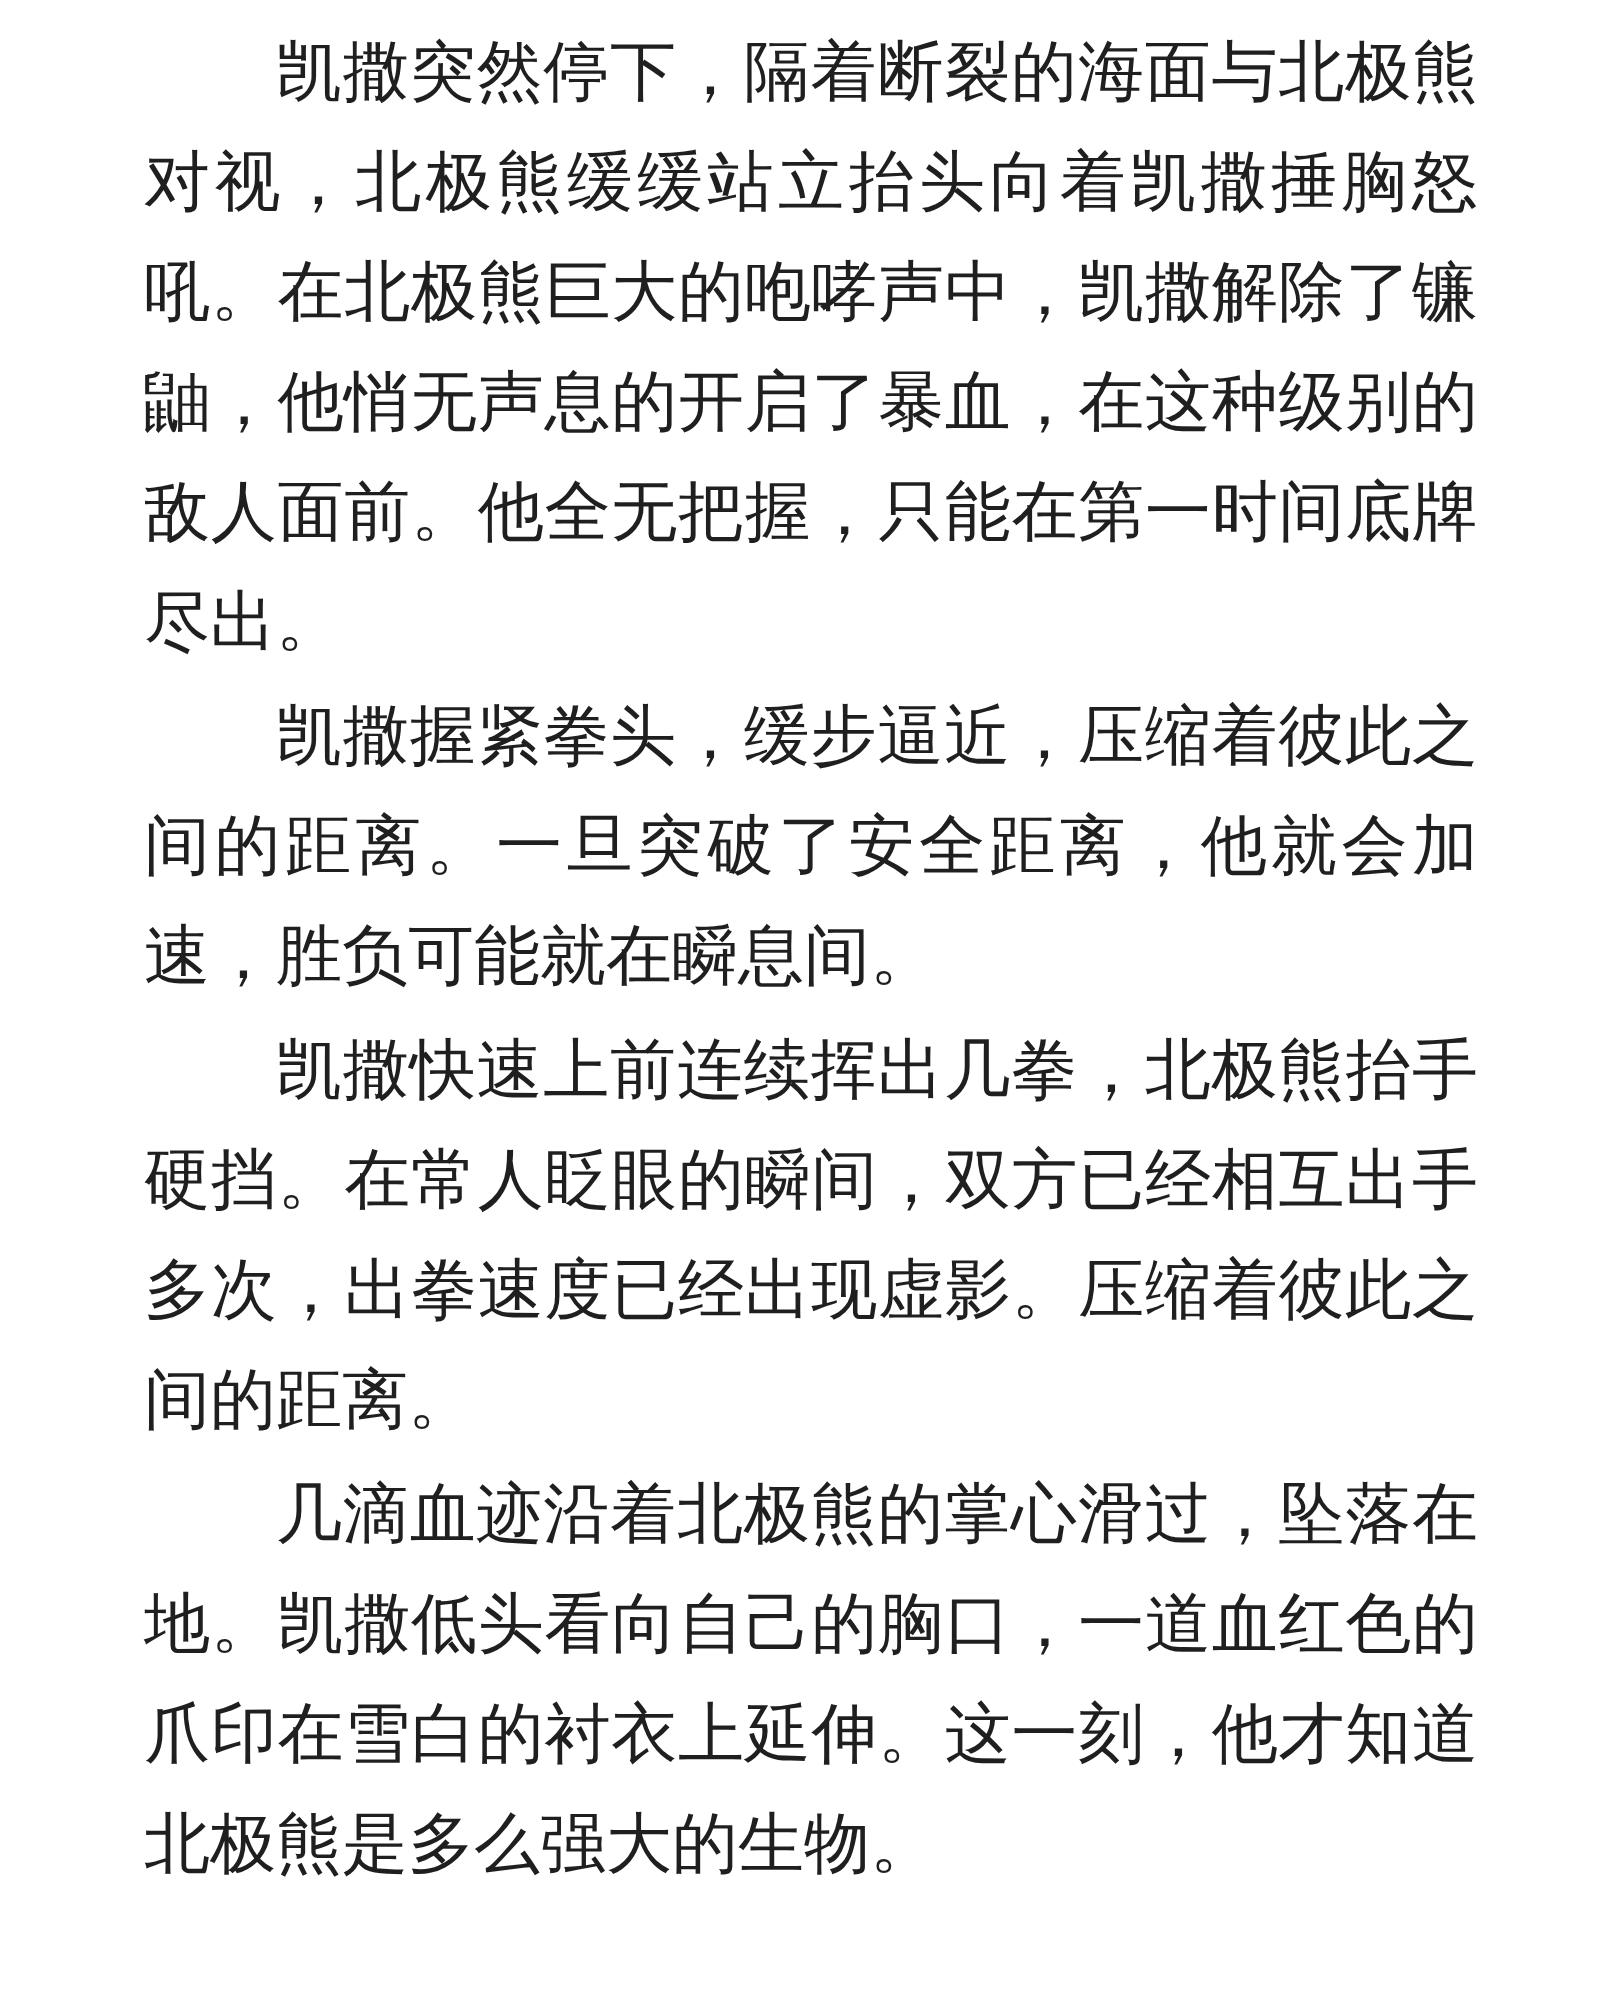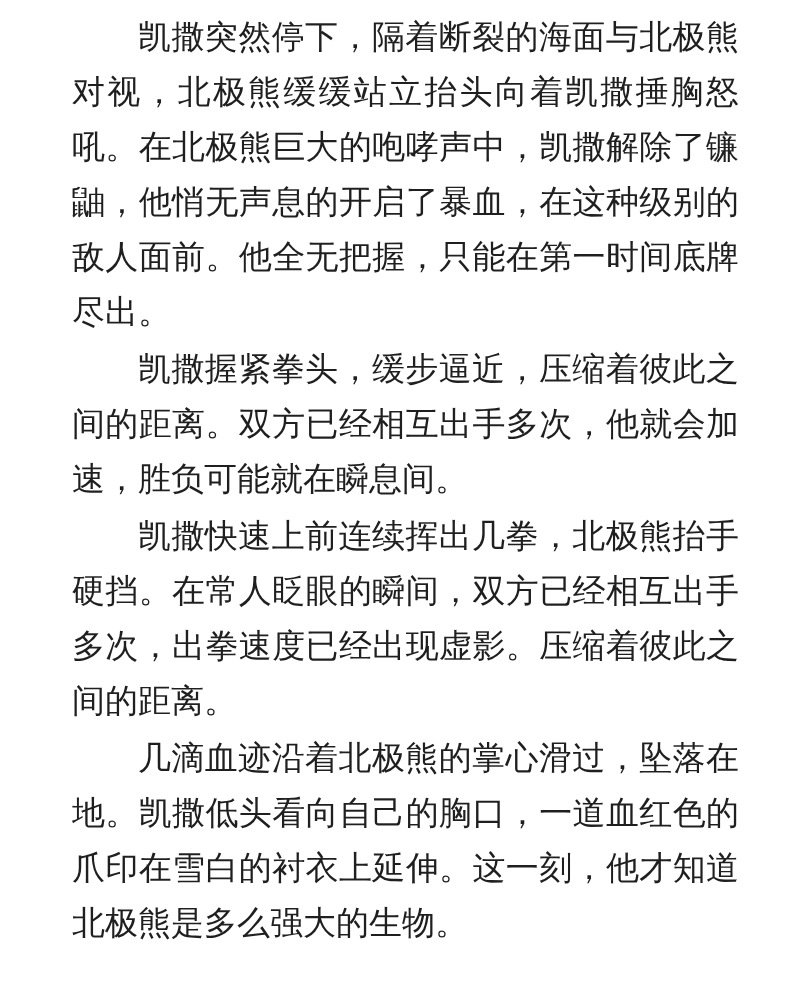--- a/index.html
+++ b/index.html
@@ -37,16 +37,16 @@
   .para:last-child {
     margin-bottom: 0;
     font-family: Liberation Serif, serif;
   }
 </style>
 </head>
 <body>
 
 <div class="page">
   <p class="para">凯撒突然停下，隔着断裂的海面与北极熊对视，北极熊缓缓站立抬头向着凯撒捶胸怒吼。在北极熊巨大的咆哮声中，凯撒解除了镰鼬，他悄无声息的开启了暴血，在这种级别的敌人面前。他全无把握，只能在第一时间底牌尽出。</p>
-  <p class="para">凯撒握紧拳头，缓步逼近，压缩着彼此之间的距离。双方已经相互出手多次，他就会加速，胜负可能就在瞬息间。</p>
+  <p class="para">凯撒握紧拳头，缓步逼近，压缩着彼此之间的距离。一旦突破了安全距离，他就会加速，胜负可能就在瞬息间。</p>
   <p class="para">凯撒快速上前连续挥出几拳，北极熊抬手硬挡。在常人眨眼的瞬间，双方已经相互出手多次，出拳速度已经出现虚影。压缩着彼此之间的距离。</p>
   <p class="para">几滴血迹沿着北极熊的掌心滑过，坠落在地。凯撒低头看向自己的胸口，一道血红色的爪印在雪白的衬衣上延伸。这一刻，他才知道北极熊是多么强大的生物。</p>
 </div>
 
 </body></html>

